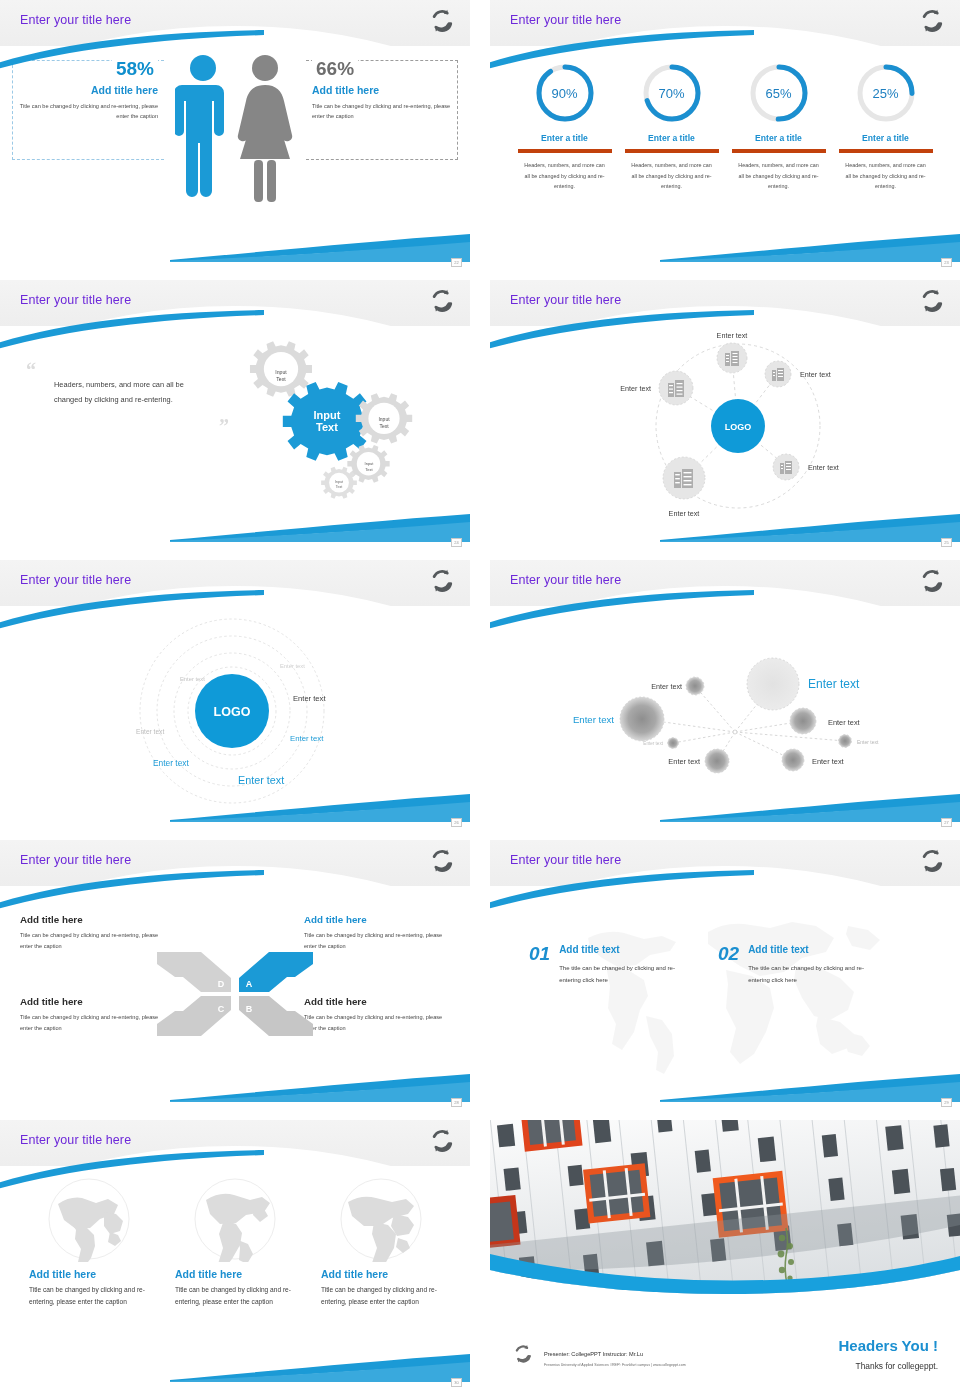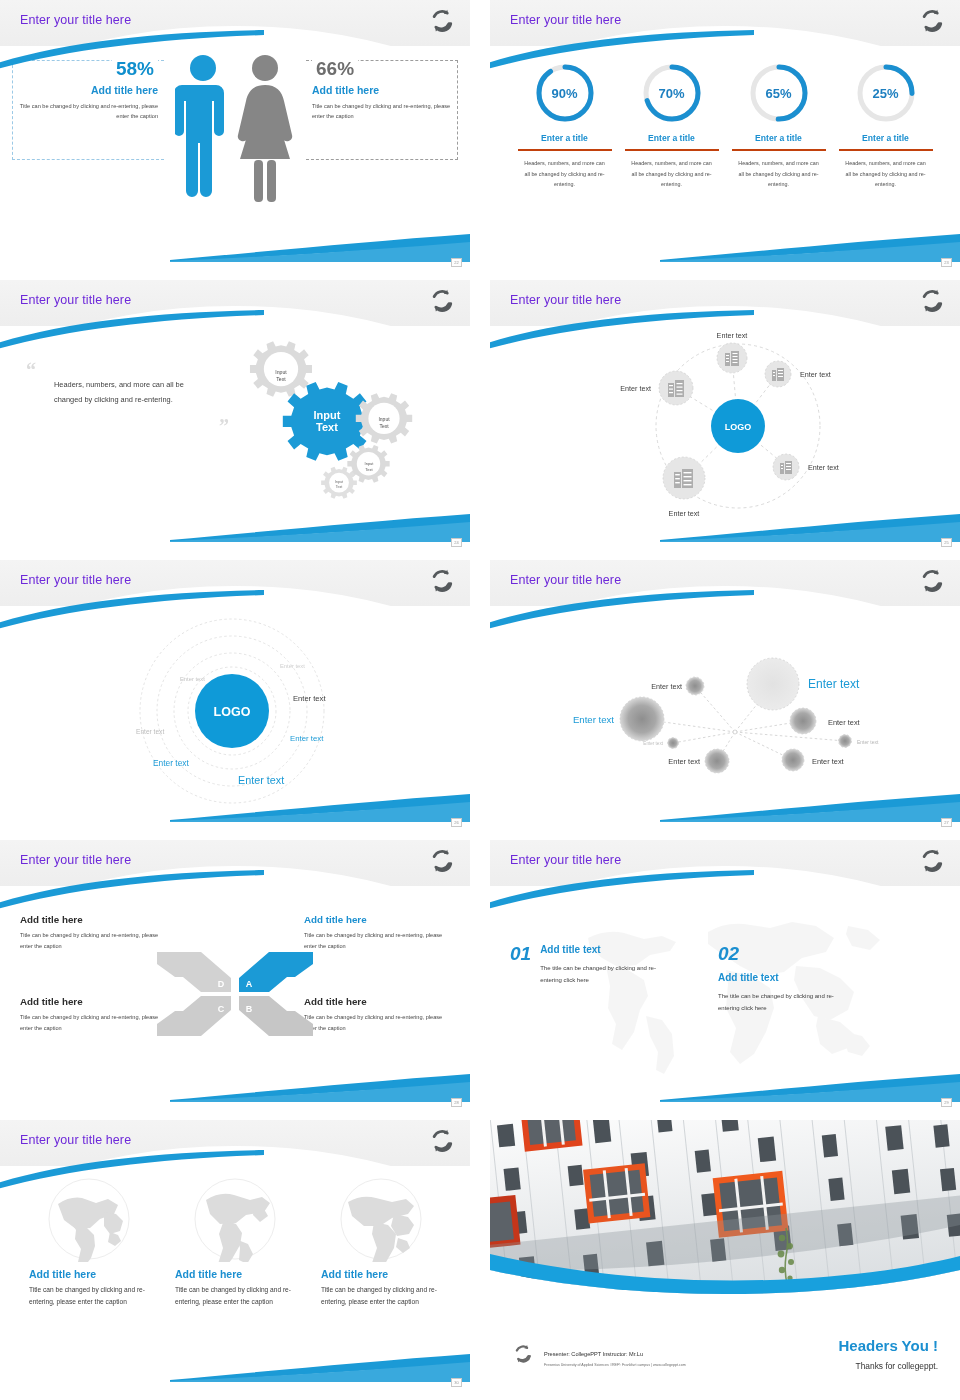--- a/index.html
+++ b/index.html
@@ -74,23 +74,23 @@
   .s1-sub { font-size: 10.5px; font-weight: bold; color: #1b8fd0; margin-top: 4px; }
   .s1-desc { font-size: 5.6px; color: #4a4a4a; line-height: 1.75; margin-top: 6px; }
   .s1-figs { position: absolute; left: 50%; top: 6px; transform: translateX(-50%); display: flex; gap: 4px; }
 
   
   .s2-row { display: flex; justify-content: center; gap: 13px; padding-top: 16px; }
   .s2-item { width: 94px; text-align: center; }
   .s2-ring { position: relative; width: 62px; height: 62px; margin: 0 auto; }
   .s2-val {
     position: absolute; inset: 0; display: flex; align-items: center; justify-content: center;
-    font-size: 13px; font-weight: bold; color: #1d7fc0;
-  }
-  .s2-title { font-size: 8.6px; font-weight: bold; color: #1b8fd0; margin-top: 9px; padding-bottom: 6px; border-bottom: 2px solid #c2410c; }
+    font-size: 13px; font-weight: normal; color: #1d7fc0;
+  }
+  .s2-title { font-size: 8.6px; font-weight: bold; color: #1b8fd0; margin-top: 9px; padding-bottom: 6px; border-bottom: 4px solid #c2410c; }
   .s2-desc { font-size: 5.4px; color: #4f4f4f; line-height: 1.95; margin-top: 7px; padding: 0 6px; }
 
   
   .s3-quote { position: absolute; left: 26px; top: 52px; width: 175px; }
   .s3-qm { font-size: 20px; color: #dcdcdc; font-weight: bold; font-family: "Liberation Serif", serif; line-height: .6; }
   .s3-qm.open { position:absolute; left:0; top:-14px;}
   .s3-qm.close { position:absolute; right:-28px; bottom:-24px;}
   .s3-text { font-size: 7.4px; color: #3e3e3e; line-height: 2.0; padding-left: 28px; }
   .gear-label { font-size: 5.2px; color: #4a4a4a; text-align: center; line-height: 1.25; }
 
@@ -692,28 +692,28 @@
               <path d="M96 112 l16 4 10 14 2 22-10 18-8-4 2-18-8-16-4-20z"></path>
               <path d="M158 28 q16-10 36-8 l26 4 22-6 24 4 18 12-8 14-24 6-18 14-24 4-20-10-18-12-14-10z"></path>
               <path d="M176 66 l26 6 18 12 4 20-8 24-12 22-14 10-10-12 6-24-10-20 2-24z"></path>
               <path d="M246 62 l24 2 20 10 14 14-6 18-18 10-16-4-12-18-8-18z"></path>
               <path d="M268 112 l22 6 14 12-6 14-16 6-12-10-4-18z"></path>
               <path d="M296 128 l16 4 8 10-8 10-14-4-4-12z"></path>
               <path d="M298 22 l20 4 12 10-10 10-18-4-6-12z"></path>
             </g>
           </svg>
         </div>
-        <div class="s8-item" style="left:20px;">
+        <div class="s8-item" style="left:39px;">
           <div class="s8-num">01</div>
           <div>
             <div class="s8-t">Add title text</div>
             <div class="s8-p">The title can be changed by clicking and re-entering click here</div>
           </div>
         </div>
-        <div class="s8-item" style="left:228px;flex-direction:column;">
+        <div class="s8-item" style="left:228px;">
           <div class="s8-num">02</div>
           <div>
             <div class="s8-t">Add title text</div>
             <div class="s8-p">The title can be changed by clicking and re-entering click here</div>
           </div>
         </div>
       </div>
     </div>
     <div class="pagenum">29</div>
   </div>

